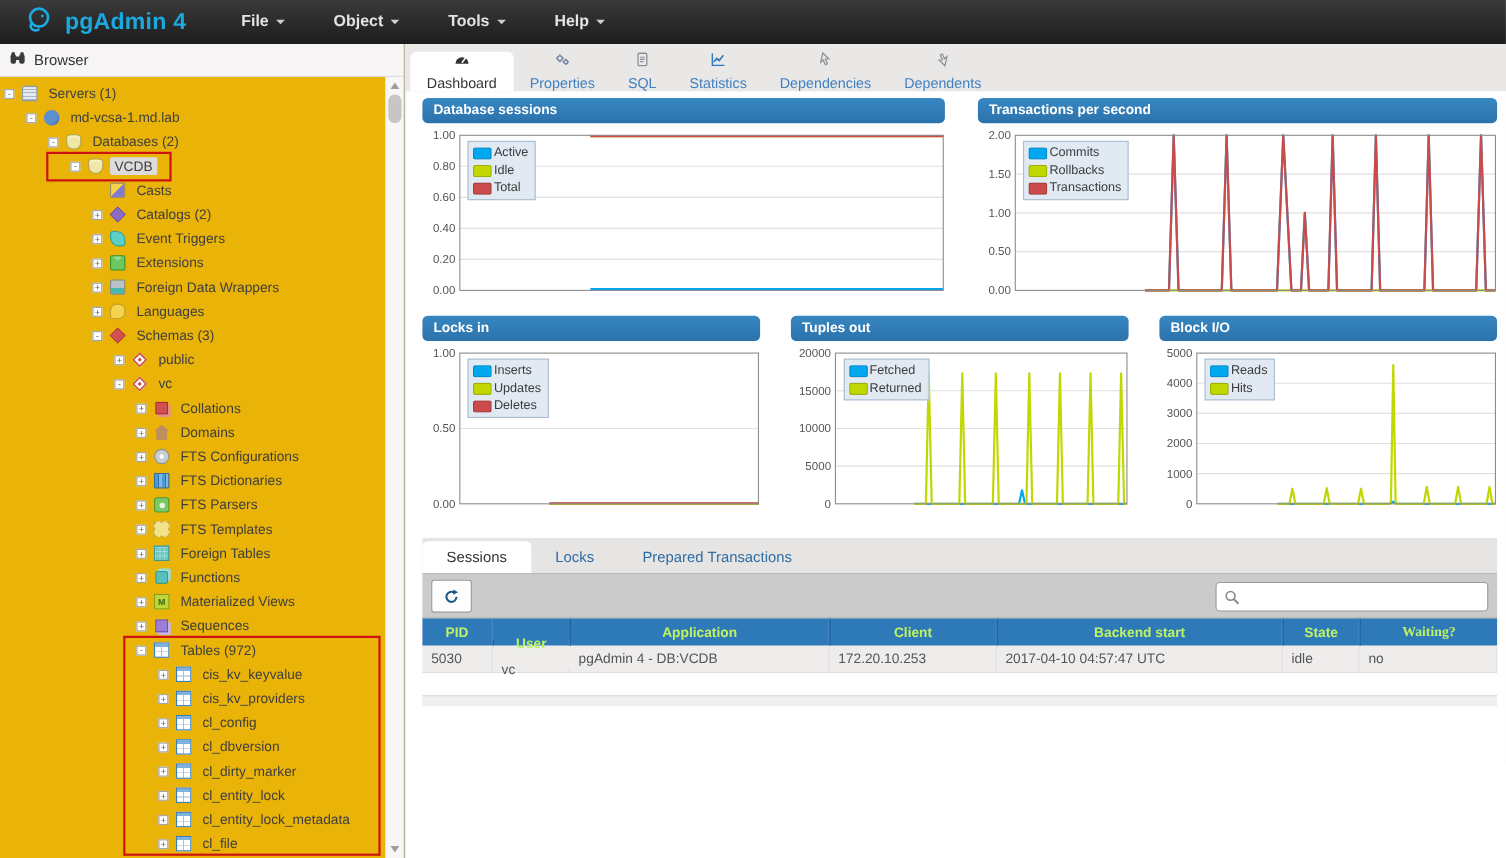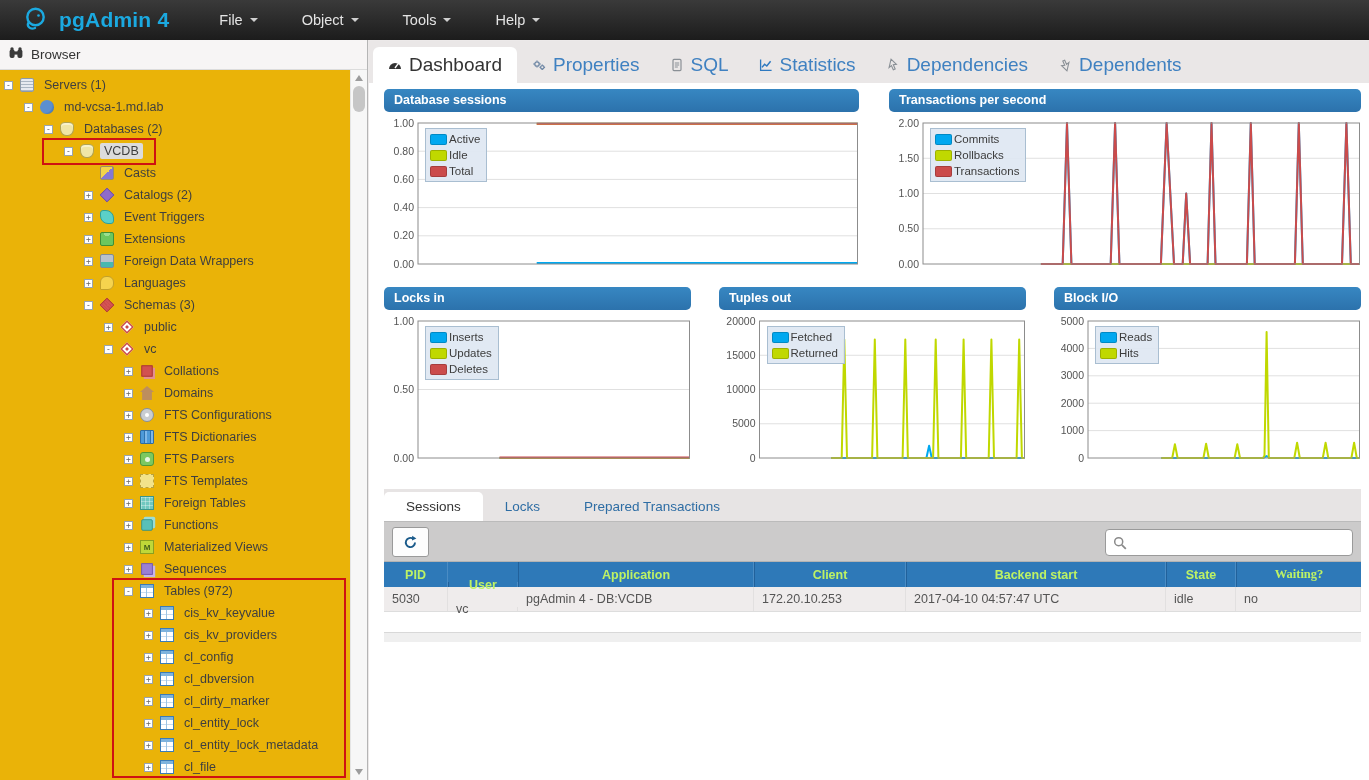--- a/index.html
+++ b/index.html
@@ -4,21 +4,21 @@
 <style>
   * { margin:0; padding:0; box-sizing:border-box; }
   html,body { width:1369px; height:780px; overflow:hidden; background:#ECE9E9;
     font-family:"Liberation Sans", sans-serif; }
 
   
   .navbar { position:absolute; left:0; top:0; width:1369px; height:40px;
     background:linear-gradient(180deg,#3A3A3A,#1C1C1C); display:flex; align-items:center; }
   .brand-wrap { display:flex; align-items:center; gap:10px; margin-left:22px; }
   .brand { color:#1BA9E0; font-size:21px; font-weight:bold; letter-spacing:.2px; }
-  .menus { display:flex; margin-left:28px; }
+  .menus { display:flex; margin-left:28px;font-weight:bold; }
   .menu { color:#E4E4E4; font-size:14.5px; padding:10px 22px; display:flex; align-items:center; gap:7px; cursor:default; }
   .caret { width:0; height:0; border-left:4px solid transparent; border-right:4px solid transparent;
     border-top:4px solid #CFCFCF; }
 
   
   .sidebar { position:absolute; left:0; top:40px; width:368px; bottom:0; background:#eab308;
     border-right:1px solid #B5B5B5; }
   .side-hd { height:30px; display:flex; align-items:center; gap:8px; padding-left:9px;
     background:#F7F5F5; border-bottom:1px solid #DCDCDC; font-size:13.5px; color:#333; }
   .tree { position:absolute; left:0; top:34px; right:18px; list-style:none; }
@@ -77,21 +77,21 @@
 
   
   .ann { position:absolute; border:2px solid #CE1212; pointer-events:none; }
   .ann-vcdb   { left:42px; top:98px;  width:114px; height:27px; }
   .ann-tables { left:112px; top:538px; width:234px; height:200px; }
 
   
   .tabbar { position:absolute; left:369px; right:0; top:41px; height:42px; background:#EAE7E7;
     display:flex; align-items:flex-end; padding-left:4px; }
   .mtab { height:36px; display:flex; align-items:center; gap:7px; padding:0 15px;
-    font-size:19px; color:#3F81C1; cursor:default; }
+    font-size:13px; color:#3F81C1; cursor:default;flex-direction:column; }
   .mtab.active { background:#FFF; border-radius:6px 6px 0 0; color:#333; }
 
   
   .content { position:absolute; left:369px; right:0; top:83px; bottom:0; background:#FFF; }
   .panel { position:absolute; }
   .phd { height:23px; line-height:23px; background:linear-gradient(180deg,#3787C2,#2C72AC);
     border-radius:5px; color:#FFF; font-size:12.5px; font-weight:bold; padding-left:10px; }
   .chart { position:relative; margin-top:5px; }
   .chart svg { display:block; }
   .legend { position:absolute; top:11px; background:rgba(222,231,242,.92); border:1px solid #A9BED1; padding:2px 6px 2px 4px; }

